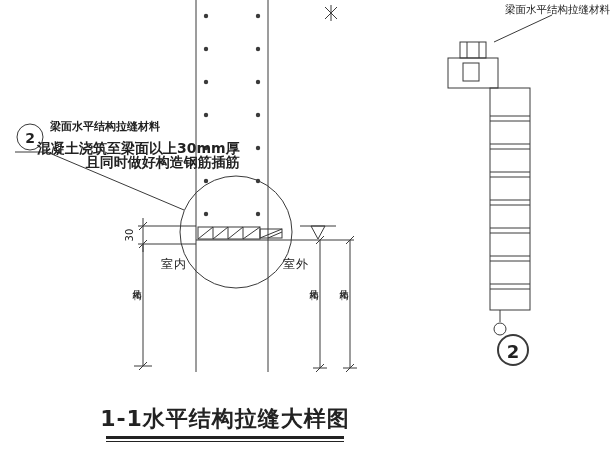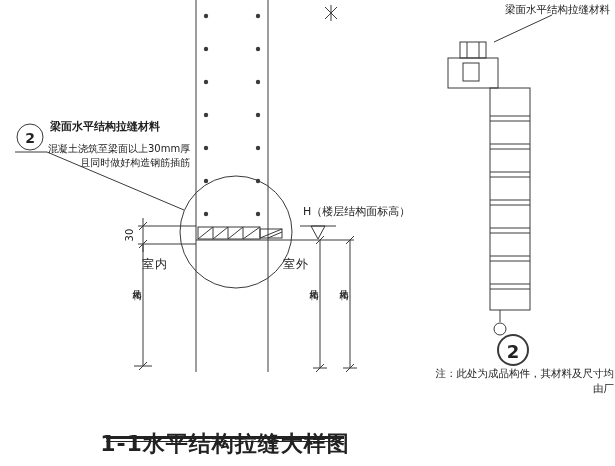--- a/index.html
+++ b/index.html
@@ -4,33 +4,33 @@
 <style>
   html,body{margin:0;padding:0;background:#f2f2f2;}
   .sheet{
     position:relative;width:615px;height:466px;background:#ffffff;
     font-family:"DejaVu Sans","Liberation Sans",sans-serif;
     color:#222;overflow:hidden;
   }
   .sheet svg{position:absolute;left:0;top:0;}
   .lbl{position:absolute;white-space:nowrap;text-align:right;}
   .callout-label{left:50px;top:119px;font-size:11px;font-weight:bold;}
-  .note-block{left:48px;top:142px;font-size:10px;line-height:13.5px;font-weight:normal;}
-  .indoor{left:142px;top:256px;font-size:12px;letter-spacing:1px;}
+  .note-block{left:37px;top:142px;font-size:14px;line-height:13.5px;font-weight:bold;}
+  .indoor{left:161px;top:256px;font-size:12px;letter-spacing:1px;}
   .outdoor{left:283px;top:256px;font-size:12px;letter-spacing:1px;}
   .level-label{left:303px;top:204px;font-size:11px;}
   .dim30{left:119px;top:229px;width:22px;height:12px;font-size:10px;text-align:center;
          transform:rotate(-90deg);transform-origin:center;}
   .vdim{writing-mode:vertical-rl;text-orientation:upright;font-size:9px;line-height:11px;
         letter-spacing:1px;}
   .vdim-left{left:131px;top:282px;}
   .vdim-r1{left:308px;top:282px;}
   .vdim-r2{left:338px;top:282px;}
   .title{left:85px;top:404px;width:280px;text-align:center;font-size:22px;font-weight:bold;
-         letter-spacing:1px;margin-top:25px;}
+         letter-spacing:1px;}
   .title-bar-thick{position:absolute;left:106px;top:436px;width:238px;height:3px;background:#222;}
   .title-bar-thin{position:absolute;left:106px;top:441px;width:238px;height:1px;background:#222;}
   .side-label{left:505px;top:3px;font-size:10.5px;}
   .side-note{left:428px;top:366px;width:186px;font-size:10.5px;line-height:15px;white-space:normal;}
   .svg-text{font-family:"DejaVu Sans","Liberation Sans",sans-serif;fill:#222;}
 </style>
 </head>
 <body>
 
 <div class="sheet">
@@ -158,29 +158,27 @@
   <div class="lbl note-block">
     <div>混凝土浇筑至梁面以上30mm厚</div>
     <div>且同时做好构造钢筋插筋</div>
   </div>
 
   <div class="lbl dim30">30</div>
 
   <div class="lbl indoor">室内</div>
   <div class="lbl outdoor">室外</div>
 
-  <div class="lbl level-label">H（楼层结构面标高）</div>
 
   <div class="lbl vdim vdim-left">见结构</div>
   <div class="lbl vdim vdim-r1">见结构</div>
   <div class="lbl vdim vdim-r2">见结构</div>
 
   <div class="lbl title">1-1水平结构拉缝大样图</div>
   <div class="title-bar-thick"></div>
   <div class="title-bar-thin"></div>
 
   <div class="lbl side-label">梁面水平结构拉缝材料</div>
 
   <div class="lbl side-note">
-    <div>注：此处为成品构件，其材料及尺寸均由厂</div>
   </div>
 
 </div>
 
 </body></html>

